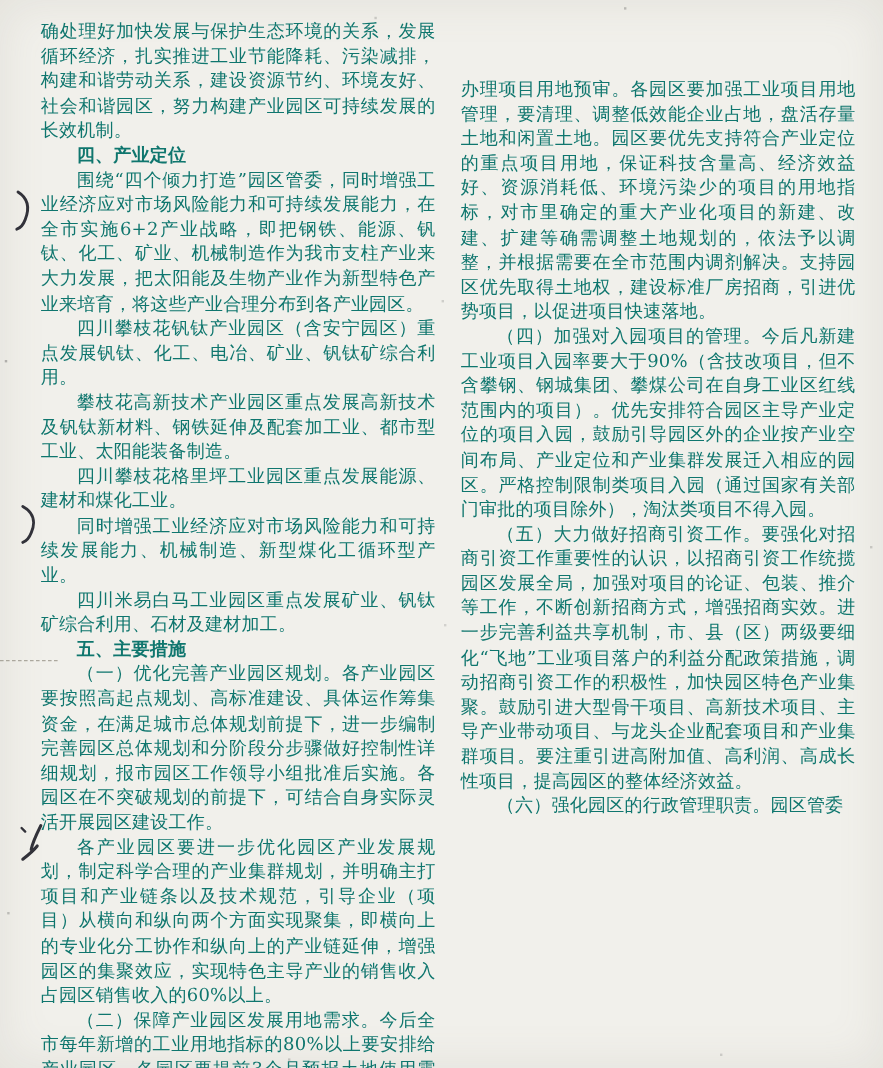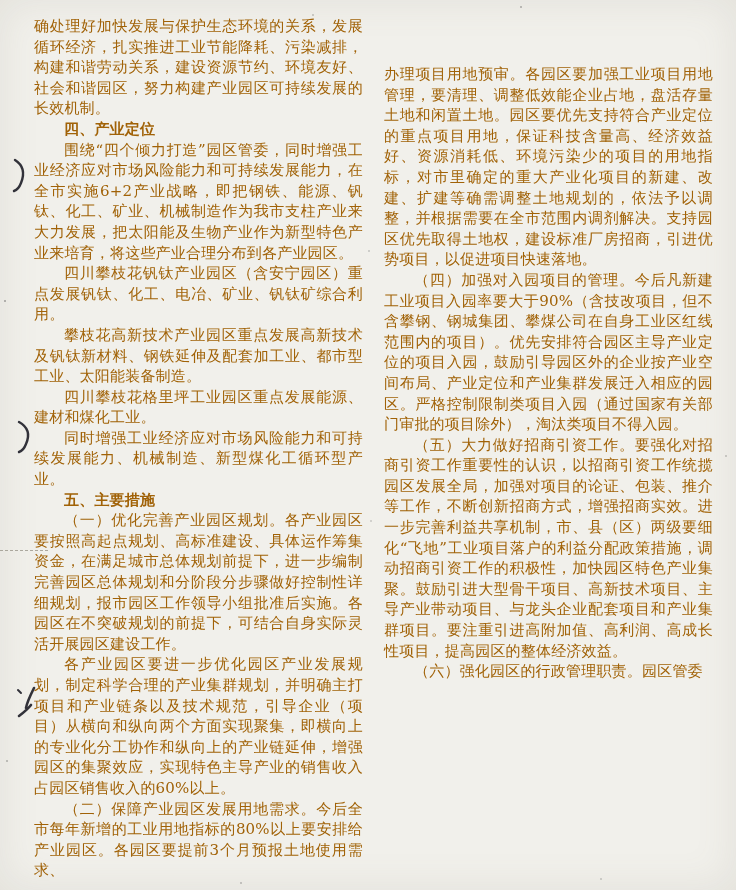--- a/index.html
+++ b/index.html
@@ -8,21 +8,21 @@
     background: #d8d6d0;
   }
   .page {
     position: relative;
     width: 736px;
     height: 890px;
     margin: 0 auto;
     background: #f1f0eb;
     overflow: hidden;
     font-family: "DejaVu Serif", "Liberation Serif", serif;
-    color: #a16207;
+    color: #0f766e;
     box-shadow: inset 0 0 40px rgba(120,115,100,0.12);
   }
   .column {
     position: absolute;
     top: 16px;
     width: 329px;
     font-size: 15px;
     line-height: 20.6px;
     text-align: justify;
     letter-spacing: 0.2px;
@@ -74,20 +74,21 @@
 <div class="page">
 
   <div class="column left">
     <p>确处理好加快发展与保护生态环境的关系，发展循环经济，扎实推进工业节能降耗、污染减排，构建和谐劳动关系，建设资源节约、环境友好、社会和谐园区，努力构建产业园区可持续发展的长效机制。</p>
     <p class="heading">四、产业定位</p>
     <p class="indent">围绕“四个倾力打造”园区管委，同时增强工业经济应对市场风险能力和可持续发展能力，在全市实施6+2产业战略，即把钢铁、能源、钒钛、化工、矿业、机械制造作为我市支柱产业来大力发展，把太阳能及生物产业作为新型特色产业来培育，将这些产业合理分布到各产业园区。</p>
     <p class="indent">四川攀枝花钒钛产业园区（含安宁园区）重点发展钒钛、化工、电冶、矿业、钒钛矿综合利用。</p>
     <p class="indent">攀枝花高新技术产业园区重点发展高新技术及钒钛新材料、钢铁延伸及配套加工业、都市型工业、太阳能装备制造。</p>
     <p class="indent">四川攀枝花格里坪工业园区重点发展能源、建材和煤化工业。</p>
     <p class="indent">同时增强工业经济应对市场风险能力和可持续发展能力、机械制造、新型煤化工循环型产业。</p>
+    <p class="indent">四川米易白马工业园区重点发展矿业、钒钛矿综合利用、石材及建材加工。</p>
     <p class="heading">五、主要措施</p>
     <p class="indent">（一）优化完善产业园区规划。各产业园区要按照高起点规划、高标准建设、具体运作筹集资金，在满足城市总体规划前提下，进一步编制完善园区总体规划和分阶段分步骤做好控制性详细规划，报市园区工作领导小组批准后实施。各园区在不突破规划的前提下，可结合自身实际灵活开展园区建设工作。</p>
     <p class="indent">各产业园区要进一步优化园区产业发展规划，制定科学合理的产业集群规划，并明确主打项目和产业链条以及技术规范，引导企业（项目）从横向和纵向两个方面实现聚集，即横向上的专业化分工协作和纵向上的产业链延伸，增强园区的集聚效应，实现特色主导产业的销售收入占园区销售收入的60%以上。</p>
     <p class="indent">（二）保障产业园区发展用地需求。今后全市每年新增的工业用地指标的80%以上要安排给产业园区。各园区要提前3个月预报土地使用需求、</p>
   </div>
 
   <div class="column right">
     <p>办理项目用地预审。各园区要加强工业项目用地管理，要清理、调整低效能企业占地，盘活存量土地和闲置土地。园区要优先支持符合产业定位的重点项目用地，保证科技含量高、经济效益好、资源消耗低、环境污染少的项目的用地指标，对市里确定的重大产业化项目的新建、改建、扩建等确需调整土地规划的，依法予以调整，并根据需要在全市范围内调剂解决。支持园区优先取得土地权，建设标准厂房招商，引进优势项目，以促进项目快速落地。</p>
     <p class="indent">（四）加强对入园项目的管理。今后凡新建工业项目入园率要大于90%（含技改项目，但不含攀钢、钢城集团、攀煤公司在自身工业区红线范围内的项目）。优先安排符合园区主导产业定位的项目入园，鼓励引导园区外的企业按产业空间布局、产业定位和产业集群发展迁入相应的园区。严格控制限制类项目入园（通过国家有关部门审批的项目除外），淘汰类项目不得入园。</p>
     <p class="indent">（五）大力做好招商引资工作。要强化对招商引资工作重要性的认识，以招商引资工作统揽园区发展全局，加强对项目的论证、包装、推介等工作，不断创新招商方式，增强招商实效。进一步完善利益共享机制，市、县（区）两级要细化“飞地”工业项目落户的利益分配政策措施，调动招商引资工作的积极性，加快园区特色产业集聚。鼓励引进大型骨干项目、高新技术项目、主导产业带动项目、与龙头企业配套项目和产业集群项目。要注重引进高附加值、高利润、高成长性项目，提高园区的整体经济效益。</p>

